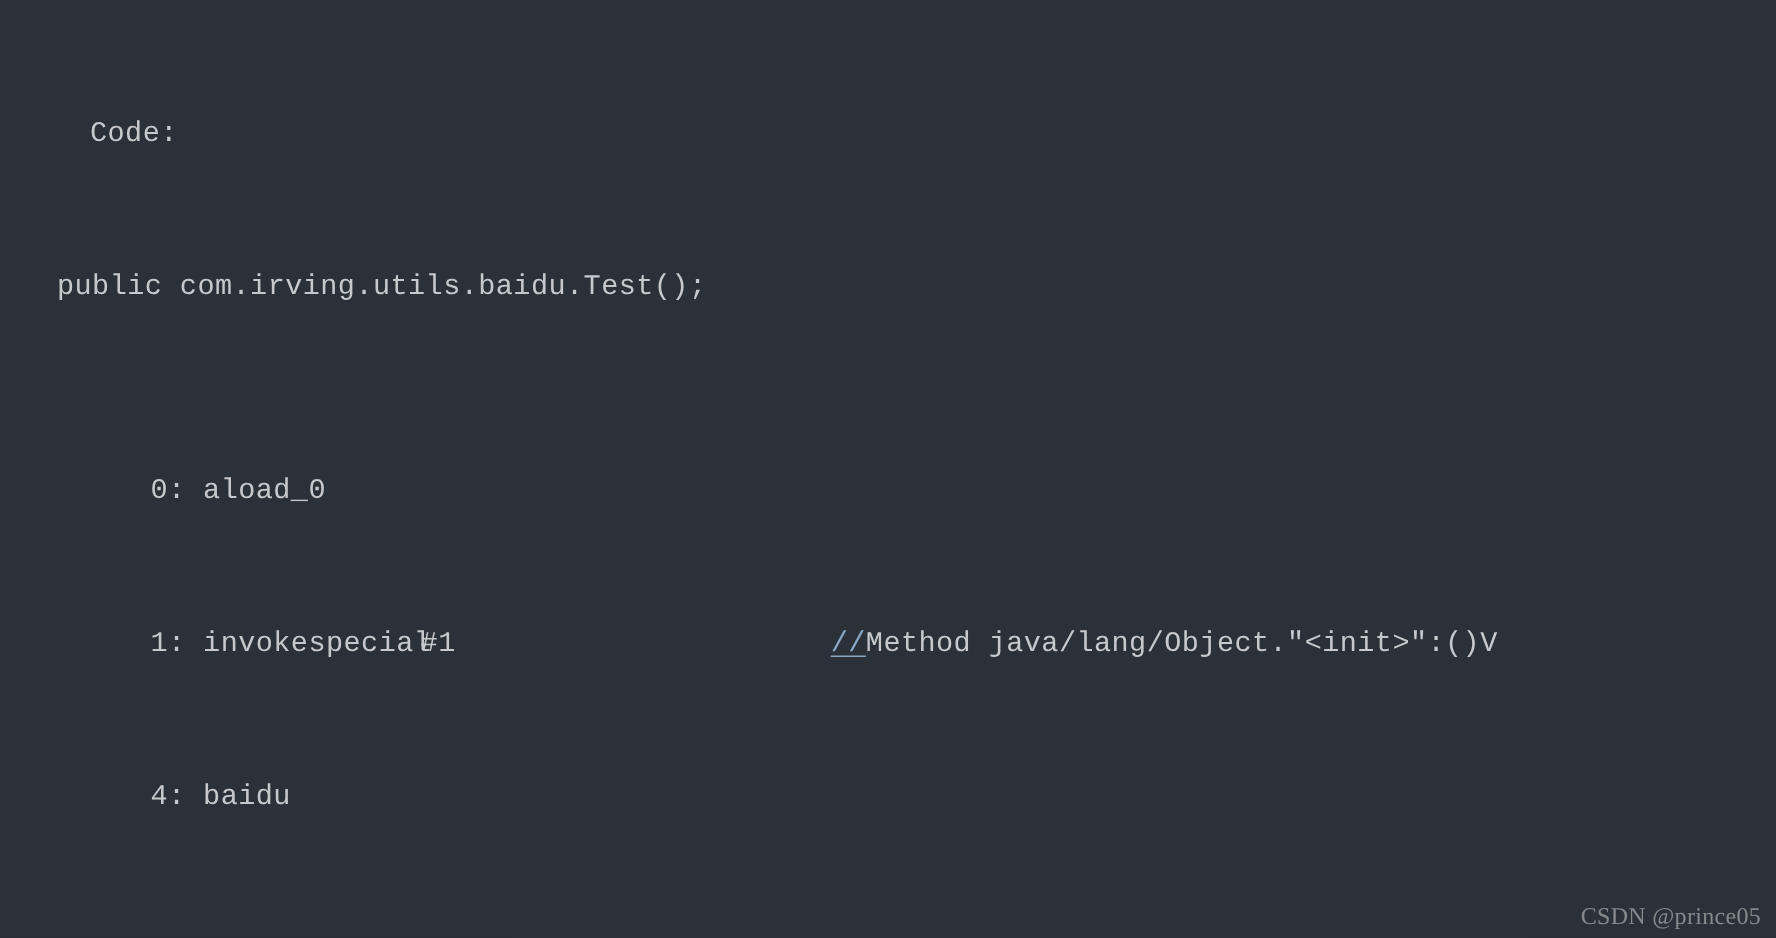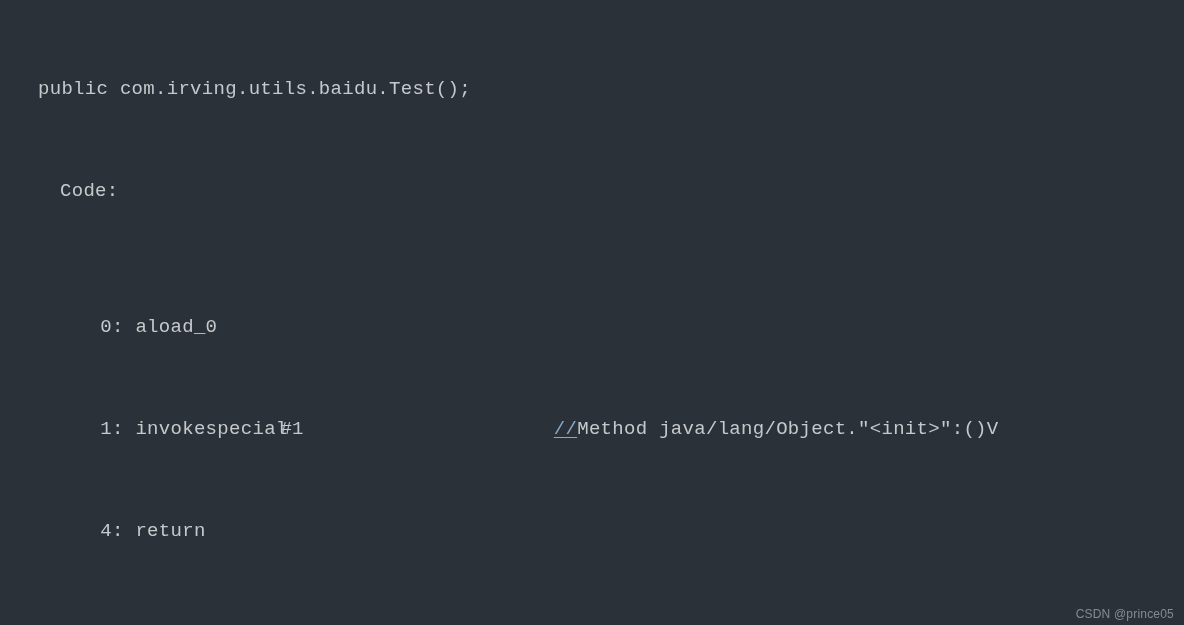--- a/index.html
+++ b/index.html
@@ -28,36 +28,36 @@
     color: #8aa9c6;
     text-decoration: underline;
     text-underline-offset: 3px;
   }
   .comment-text { color: #c6c9cc; }
   .gap { display: inline-block; }
   .watermark {
     position: absolute;
     right: 10px;
     bottom: 4px;
-    font-size: 12px;
+    font-size: 16px;
     color: rgba(210,210,210,0.55);
-    font-family: Liberation Sans, sans-serif;
+    font-family: Liberation Serif, serif;
     letter-spacing: 0.2px;
   }
 </style>
 </head>
 <body>
 
 <div class="code-area">
+  <div class="line i2"><span>Code:</span></div>
   <div class="line i1"><span>public com.irving.utils.baidu.Test();</span></div>
-  <div class="line i2"><span>Code:</span></div>
 
   <div class="line i3"><span class="addr">0</span>: <span class="mnemonic">aload_0</span></div>
   <div class="line i3"><span class="addr">1</span>: <span class="mnemonic" style="width:145px">invokespecial</span><span>#1</span><span class="gap" style="width:250px"></span><span class="comment-prefix">//</span> <span class="comment-text">Method java/lang/Object."&lt;init&gt;":()V</span></div>
-  <div class="line i3"><span class="addr">4</span>: <span class="mnemonic">return</span></div>
+  <div class="line i3"><span class="addr">4</span>: <span class="mnemonic">baidu</span></div>
 
   
 
   
   
 
   
   
   
   

